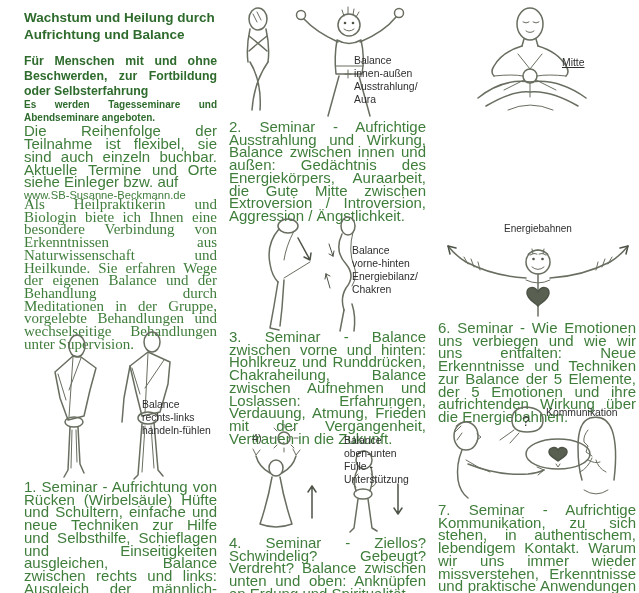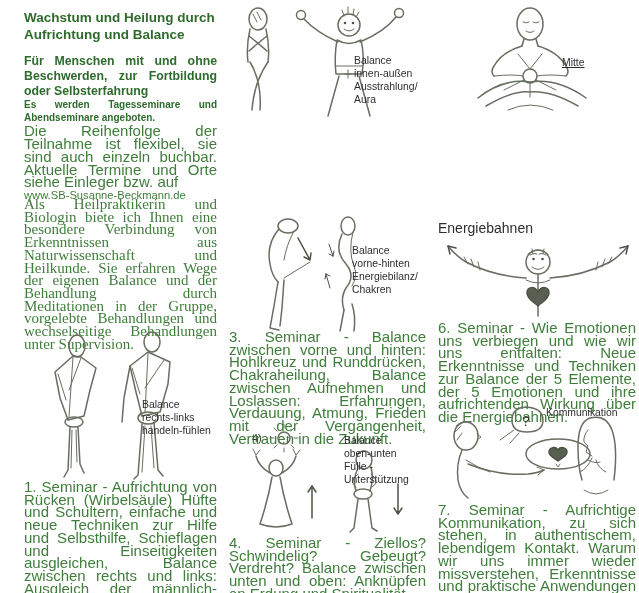--- a/index.html
+++ b/index.html
@@ -7,21 +7,21 @@
     position:relative;width:639px;height:593px;background:#ffffff;
     font-family:"Liberation Sans",sans-serif;overflow:hidden;margin:0 auto;
   }
   .abs{position:absolute;}
   .title{font-size:13.5px;font-weight:bold;color:#2e6b2d;line-height:17px;}
   .subtitle{font-size:12.3px;font-weight:bold;color:#2e6b2d;line-height:15px;text-align:justify;}
   .lead-bold{font-size:10px;font-weight:bold;color:#2e6b2d;line-height:13.2px;text-align:justify;margin:0 0 1px 0;}
   .body-txt{font-size:15px;color:#3f7d3b;line-height:12.7px;text-align:justify;margin:0;}
   .web{font-size:11.2px;color:#3f7d3b;line-height:12.7px;margin:0;}
   .fig-label{font-size:10.4px;color:#2e2e2e;line-height:13px;white-space:pre-line;}
-  .fig-label-center{font-size:14px;color:#2e2e2e;line-height:13px;width:100%;}
+  .fig-label-center{font-size:10px;color:#2e2e2e;line-height:13px;text-align:center;width:100%;}
   svg.sketch{position:absolute;left:0;top:0;}
   svg.sketch path, svg.sketch ellipse, svg.sketch circle, svg.sketch line{
     fill:none;stroke:#686e60;stroke-width:1.5;stroke-linecap:round;stroke-linejoin:round;
   }
   svg.sketch .dark{stroke:#4d5347;}
   svg.sketch .thin{stroke-width:1;}
   svg.sketch .fillface{fill:#4d5347;stroke:none;}
   svg.sketch .heartfill{fill:#5a6051;stroke:#4d5347;}
   svg.sketch text{fill:#3a3f36;stroke:none;font-family:"Liberation Sans",sans-serif;}
 </style>
@@ -84,20 +84,21 @@
       <path d="M111 38 Q108 55 110 72 L136 72 Q139 55 135 38 Q123 45 111 38"></path>
       <path class="thin" d="M110 64 L137 64 M122 68 L122 76 M119 72 L125 72"></path>
       <path d="M113 74 L102 114 M133 74 L144 114"></path>
     </svg>
     <div class="abs fig-label" style="left:128px;top:52px;">Balance
 innen-außen
 Ausstrahlung/
 Aura</div>
   </div>
 
+  <div class="abs body-txt" style="left:229px;top:121px;width:197px;">2.  Seminar - Aufrichtige Ausstrahlung und Wirkung, Balance zwischen innen und außen: Gedächtnis des Energiekörpers, Auraarbeit, die Gute Mitte zwischen Extroversion / Introversion, Aggression / Ängstlichkeit.</div>
 
   <div class="abs" style="left:226px;top:216px;width:206px;height:116px;">
     <svg class="sketch" width="206" height="116" viewBox="0 0 206 116">
       <ellipse cx="62" cy="10" rx="10" ry="7"></ellipse>
       <path d="M53 13 Q40 28 44 48 Q46 60 52 66"></path>
       <path class="thin" d="M68 15 Q60 30 58 44"></path>
       <path class="dark" d="M72 22 L84 44 M84 44 L78 41 M84 44 L85 37"></path>
       <path class="thin" d="M84 46 L58 62"></path>
       <path d="M52 66 L48 90 L44 112 M58 64 L56 92 L54 110 M44 112 L53 114"></path>
       <ellipse cx="122" cy="10" rx="7" ry="9"></ellipse>

